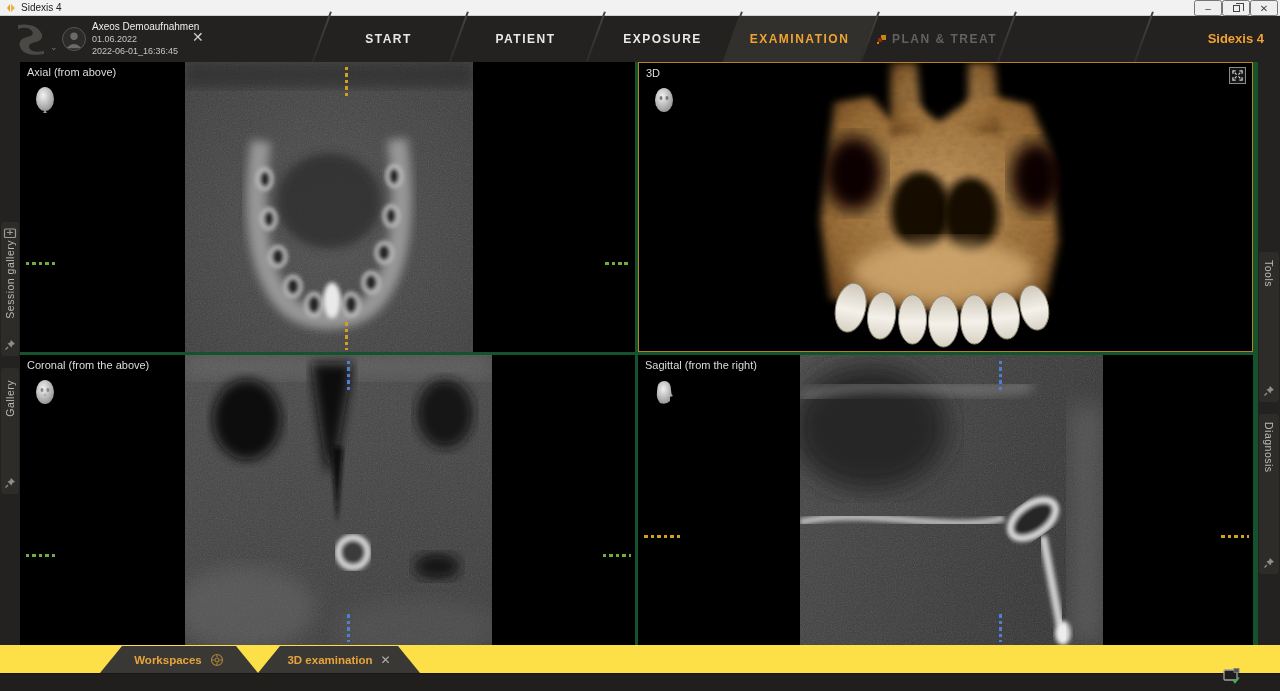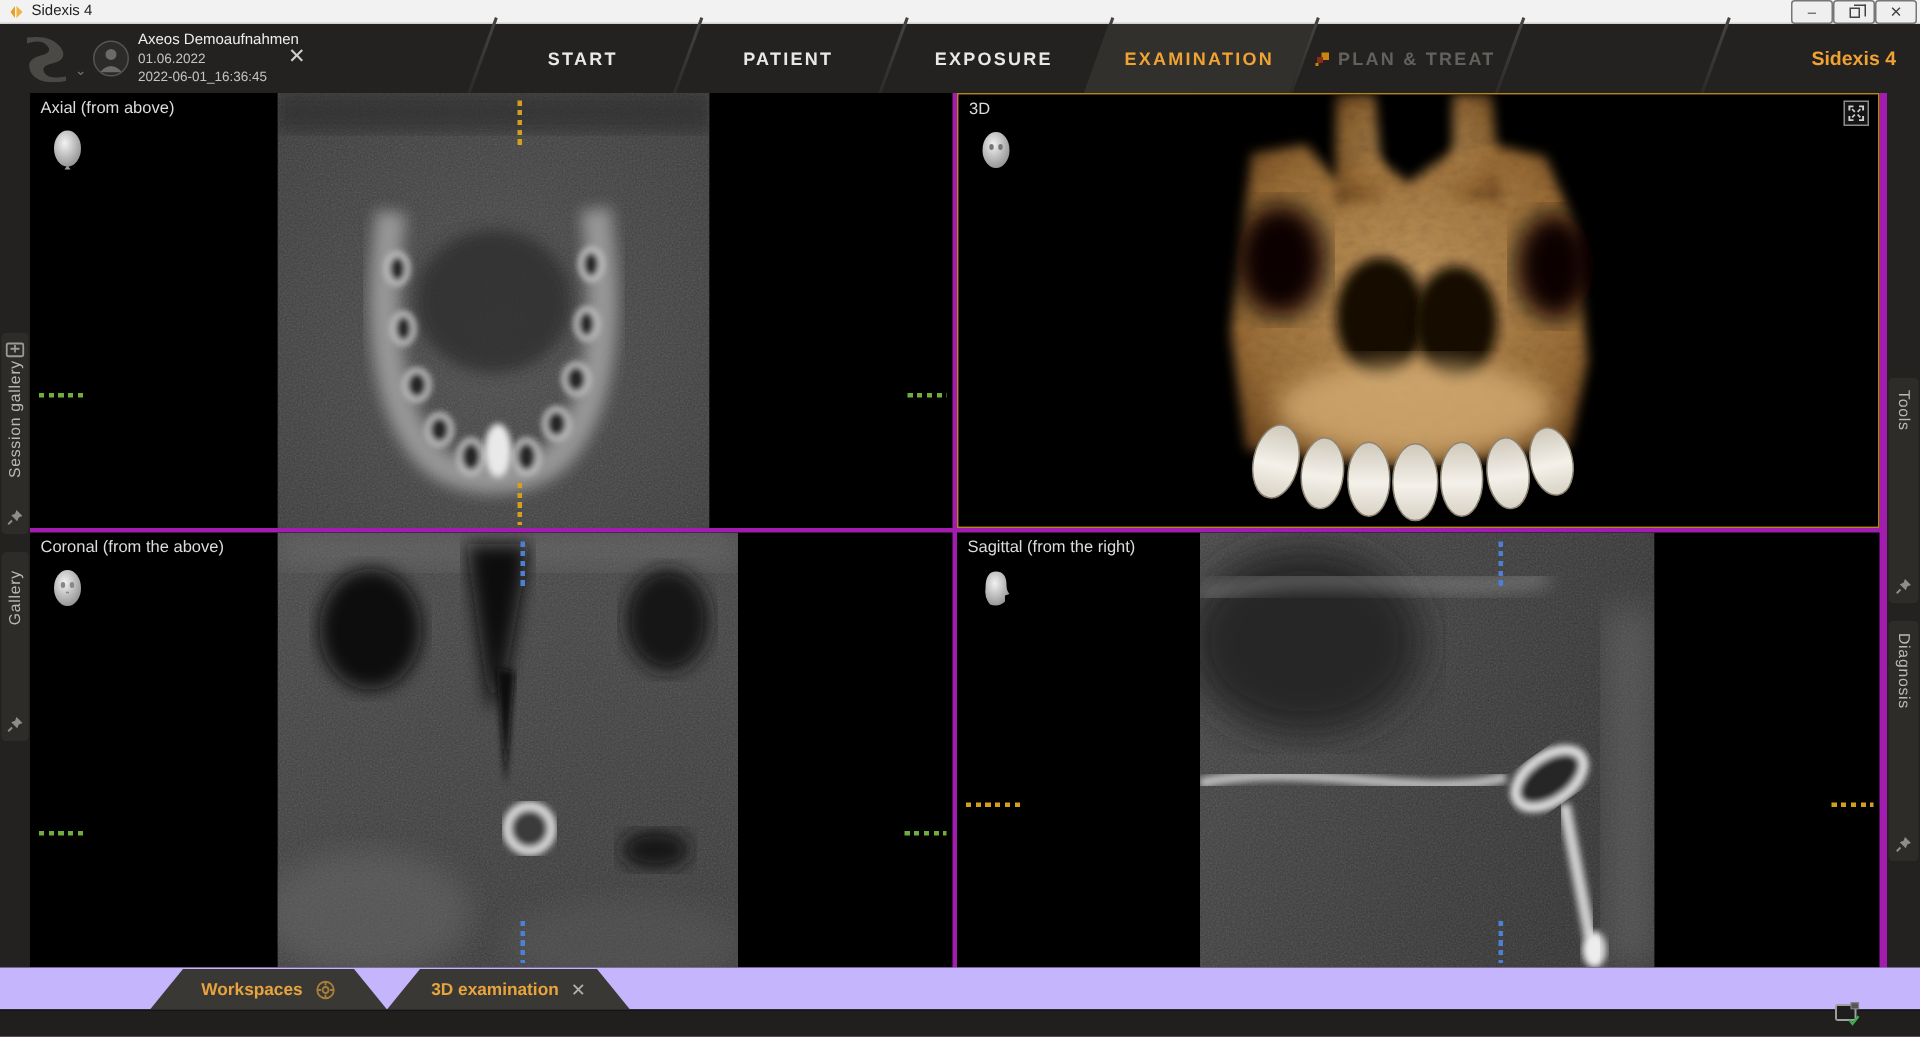--- a/index.html
+++ b/index.html
@@ -47,37 +47,37 @@
   .rail{background:#232220;position:relative;flex:none;}
   .rail.left{width:20px;}
   .rail.right{width:22px;}
   .rail-tab{position:absolute;left:1px;right:1px;background:#2d2c29;border-radius:3px;display:flex;flex-direction:column;align-items:center;justify-content:flex-start;padding:4px 0;cursor:pointer;}
   .rail.right .rail-tab{padding-top:8px;}
   .vtext-up{writing-mode:vertical-rl;transform:rotate(180deg);font-size:10.5px;color:#b8b8b8;letter-spacing:.5px;}
   .vtext-down{writing-mode:vertical-rl;font-size:10.5px;color:#b8b8b8;letter-spacing:.5px;}
   .rail-icon{width:14px;height:14px;flex:none;}
   .rail-spacer{flex:1;}
 
-  .grid{flex:1;display:grid;grid-template-columns:1fr 1fr;grid-template-rows:1fr 1fr;gap:3px;padding-right:5px;background:#a21caf;}
+  .grid{flex:1;display:grid;grid-template-columns:1fr 1fr;grid-template-rows:1fr 1fr;gap:3px;padding-right:5px;background:#14532d;}
   .viewport{position:relative;background:#000;overflow:hidden;}
   .viewport.selected{border:1px solid var(--sel-border);padding-left:26px;}
   .vp-label{position:absolute;top:4px;left:7px;font-size:11px;color:#dcdcdc;z-index:5;}
   .head-icon{position:absolute;top:23px;left:13px;width:24px;height:30px;z-index:5;}
   .scan{position:absolute;top:0;height:100%;}
   .fullscreen-btn{position:absolute;top:4px;right:6px;width:17px;height:17px;background:#151515;border:1px solid #8a8a8a;z-index:6;display:flex;align-items:center;justify-content:center;cursor:pointer;padding:0;}
 
   .dash-v{position:absolute;width:3px;z-index:4;}
   .dash-h{position:absolute;height:3px;z-index:4;}
   .dv-o{background:repeating-linear-gradient(180deg,var(--dash-orange) 0 3.5px,transparent 3.5px 6.5px);}
   .dv-b{background:repeating-linear-gradient(180deg,var(--dash-blue) 0 3.5px,transparent 3.5px 6.5px);}
   .dh-g{background:repeating-linear-gradient(90deg,var(--dash-green) 0 3.5px,transparent 3.5px 6.5px);}
   .dh-o{background:repeating-linear-gradient(90deg,var(--dash-orange) 0 3.5px,transparent 3.5px 6.5px);}
 
   
-  .bottombar{height:28px;background:#c4b5fd;position:relative;}
+  .bottombar{height:28px;background:#fde047;position:relative;}
   .ws-tab{position:absolute;top:1px;height:27px;background:#3a3835;clip-path:polygon(22px 0,calc(100% - 22px) 0,100% 100%,0 100%);display:flex;align-items:center;justify-content:center;gap:8px;color:#e8a43c;font-size:11.5px;font-weight:bold;border:none;cursor:pointer;}
   .ws-tab .tab-close{color:#b0b0b0;font-size:12px;font-weight:normal;}
   
   .statusbar{height:18px;background:#201f1d;position:relative;border-top:1px solid #161514;}
   .status-icon{position:absolute;right:38px;top:-6px;width:20px;height:18px;cursor:pointer;}
 </style>
 </head>
 <body>
 
 <div class="titlebar">

